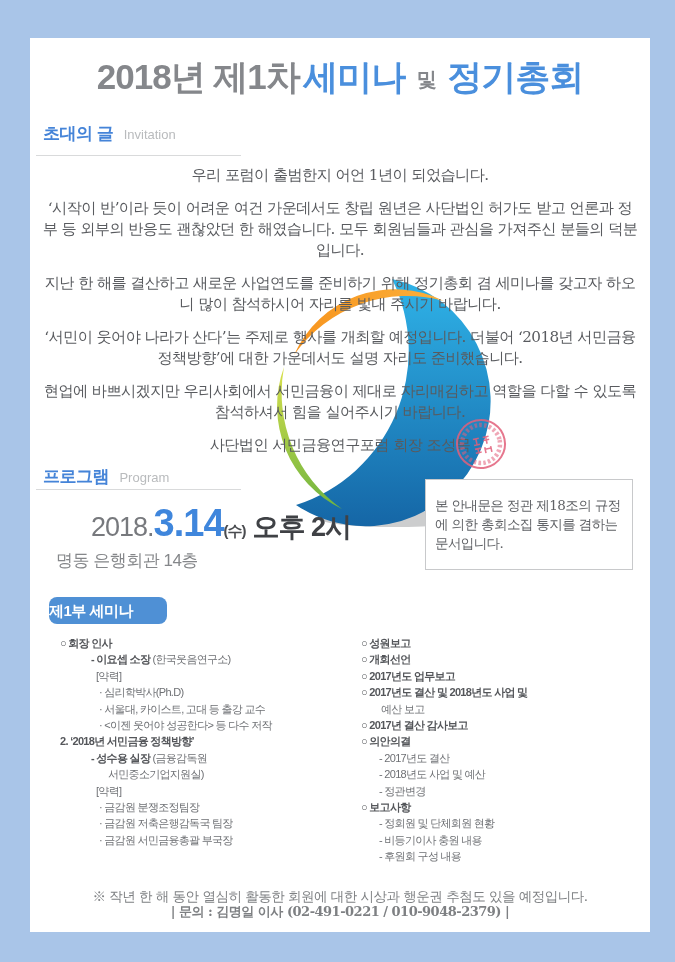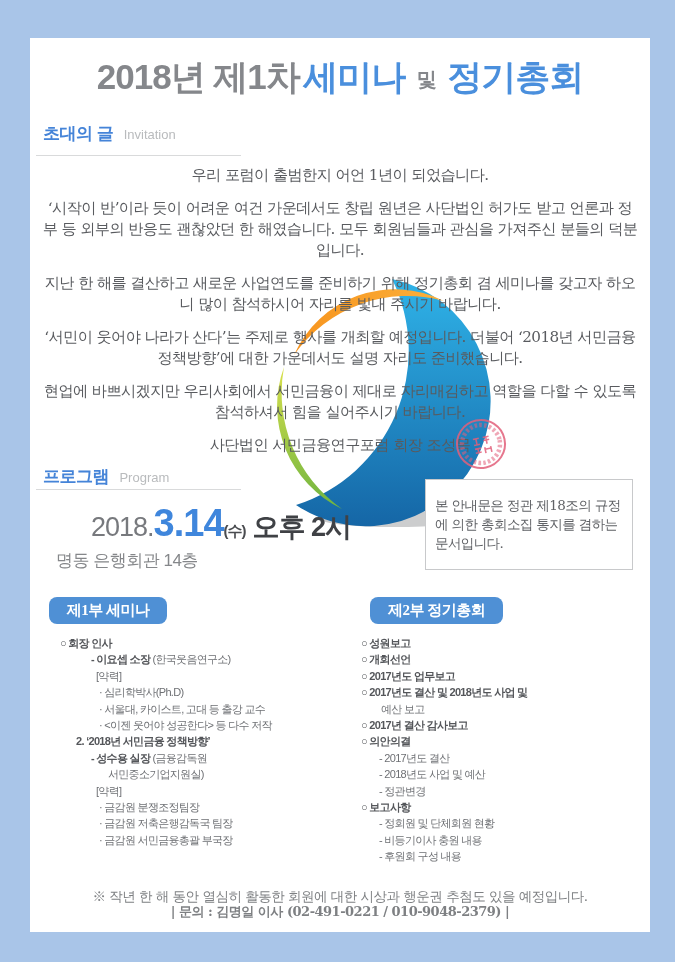--- a/index.html
+++ b/index.html
@@ -50,35 +50,35 @@
     position:absolute;left:395px;top:441px;width:188px;
     border:1px solid #C8C9CB;padding:16px 9px;
     font-family:"DejaVu Serif",serif;
     font-size:13.5px;line-height:19px;color:#606266;letter-spacing:-0.6px;
     background:#ffffff;z-index:3;
   }
   
   .badge{
     position:absolute;top:559px;height:27px;line-height:27px;border-radius:8px;
     background:#4F90D5;color:#ffffff;font-size:15px;font-weight:bold;
-    text-align:center;letter-spacing:-0.5px;z-index:2;font-family:Liberation Serif, serif;
+    text-align:left;letter-spacing:-0.5px;z-index:2;
   }
   .badge.b1{left:19px;width:118px;}
   .badge.b2{left:340px;width:133px;}
   
   .col{position:absolute;top:597px;z-index:2;}
   .col.c1{left:30px;width:305px;}
   .col.c2{left:331px;width:270px;}
   .lrow{white-space:nowrap;height:16.4px;line-height:16.4px;font-size:11px;
         color:#6E7074;letter-spacing:-0.7px;}
   .lrow.item{font-weight:bold;color:#54565A;}
   .lrow.item2{font-weight:bold;color:#54565A;}
   .lrow .sp-name{font-weight:bold;color:#54565A;}
   .lrow .sp-org{color:#6E7074;}
-  .c1 .item2{margin-left:16px;}
+  .c1 .item2{}
   .c1 .speaker{margin-left:31px;}
   .c1 .cont{margin-left:48px;}
   .c1 .label{margin-left:36px;}
   .c1 .sub{margin-left:39px;}
   .c2 .cont{margin-left:20px;}
   .c2 .sub{margin-left:18px;}
   
   .footer{
     position:absolute;left:0;top:850px;width:620px;text-align:center;
     font-family:"DejaVu Serif",serif;color:#7E8083;letter-spacing:-0.5px;z-index:2;
@@ -154,21 +154,20 @@
   <div class="sec-rule" style="top:451px;"></div>
 
   <div class="date-line">
     <span class="d1">2018.</span><span class="d2">3.14</span><span class="d3">(수)</span><span class="d4">오후 2시</span>
   </div>
   <div class="venue">명동 은행회관 14층</div>
 
   <div class="notice-box">본 안내문은 정관 제18조의 규정에 의한 총회소집 통지를 겸하는 문서입니다.</div>
 
   <div class="badge b1">제1부 세미나</div>
-  <div class="badge b2">제2부 정기총회</div>
 
   <div class="col c1" id="col1">
       <div class="lrow item">○ 회장 인사</div>
       <div class="lrow speaker"><span class="sp-name">- 이요셉 소장 </span><span class="sp-org">(한국웃음연구소)</span></div>
       <div class="lrow label">[약력]</div>
       <div class="lrow sub">· 심리학박사(Ph.D)</div>
       <div class="lrow sub">· 서울대, 카이스트, 고대 등 출강 교수</div>
       <div class="lrow sub">· &lt;이젠 웃어야 성공한다&gt; 등 다수 저작</div>
       <div class="lrow item2">2. ‘2018년 서민금융 정책방향’</div>
       <div class="lrow speaker"><span class="sp-name">- 성수용 실장 </span><span class="sp-org">(금융감독원</span></div>

